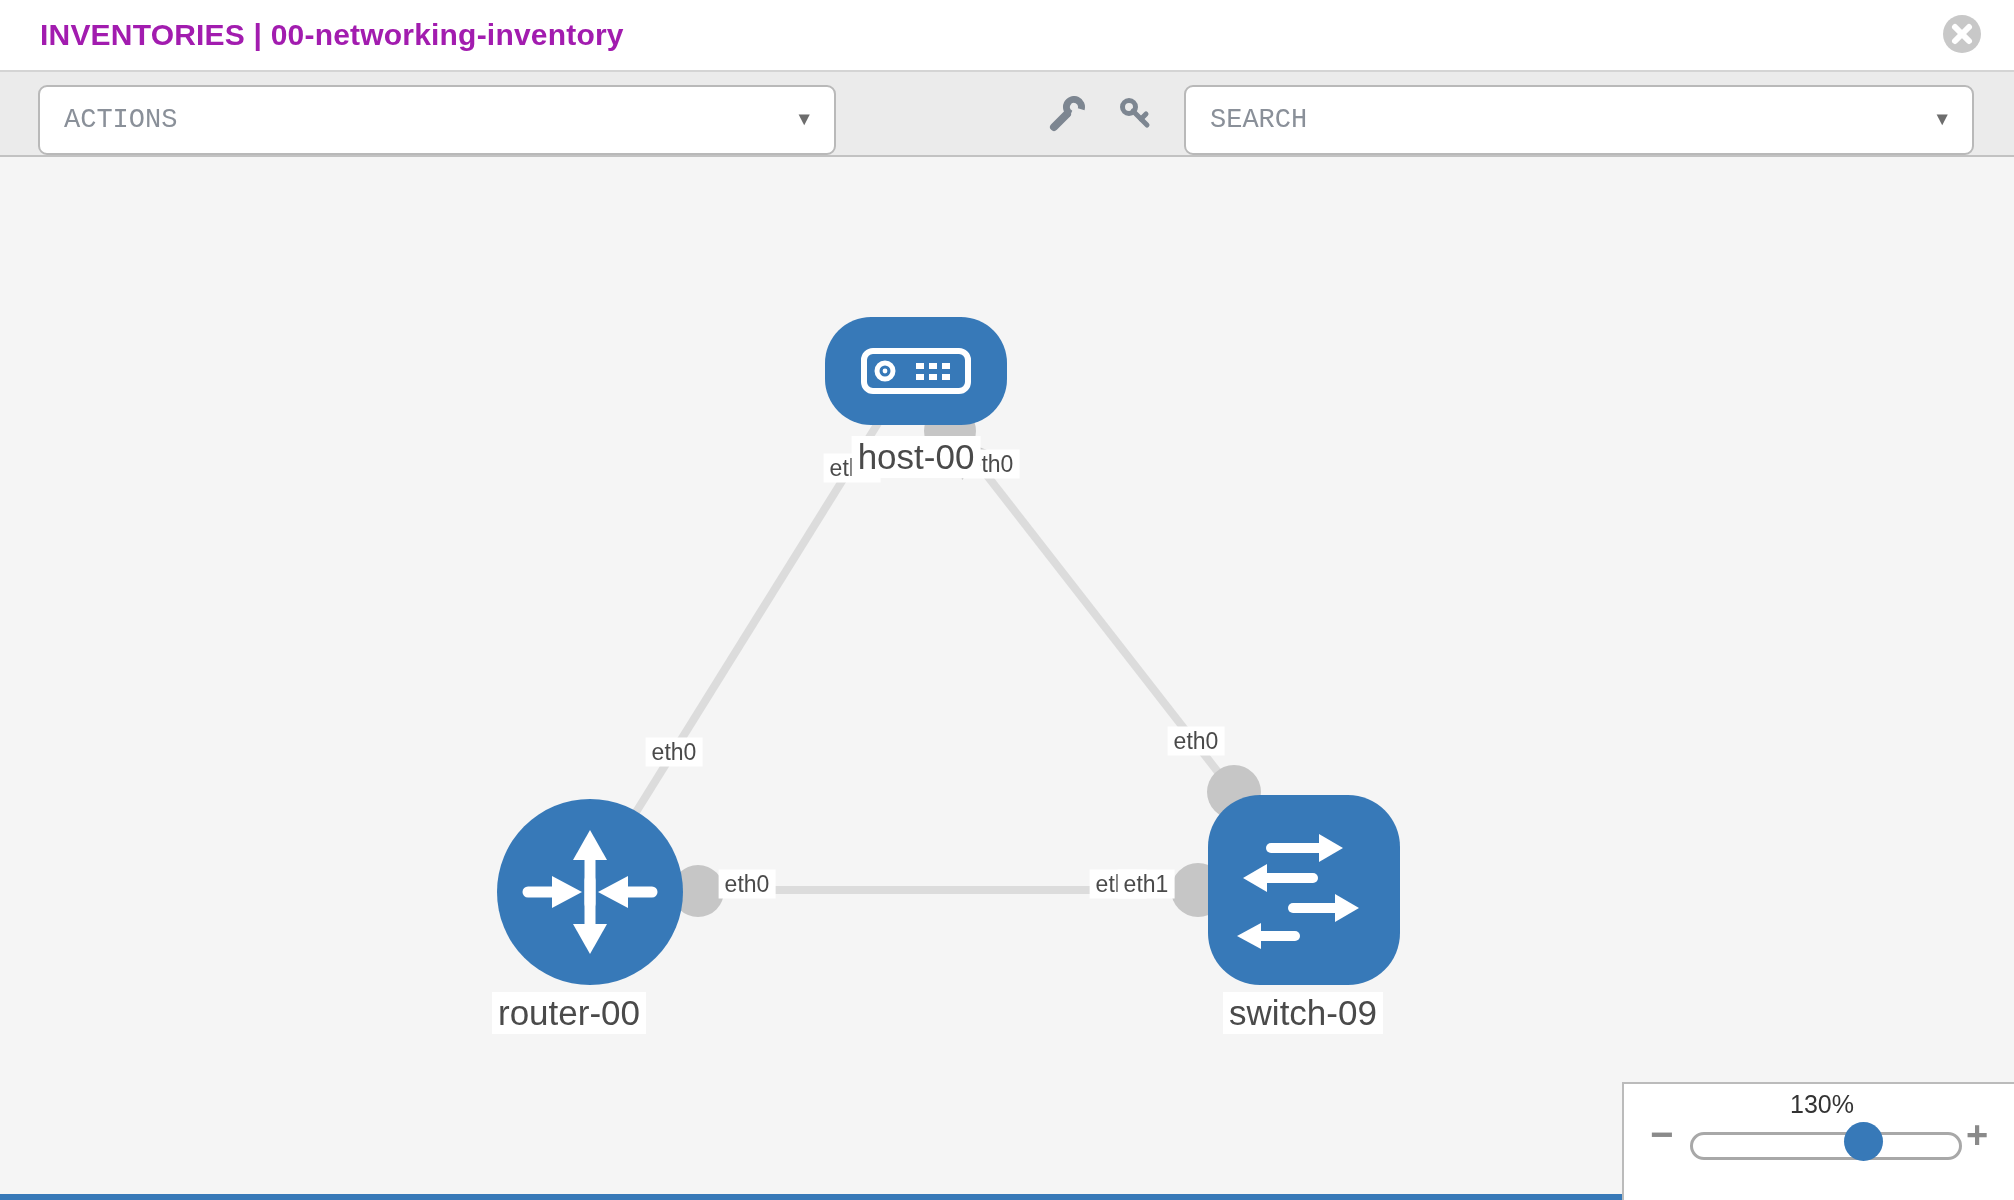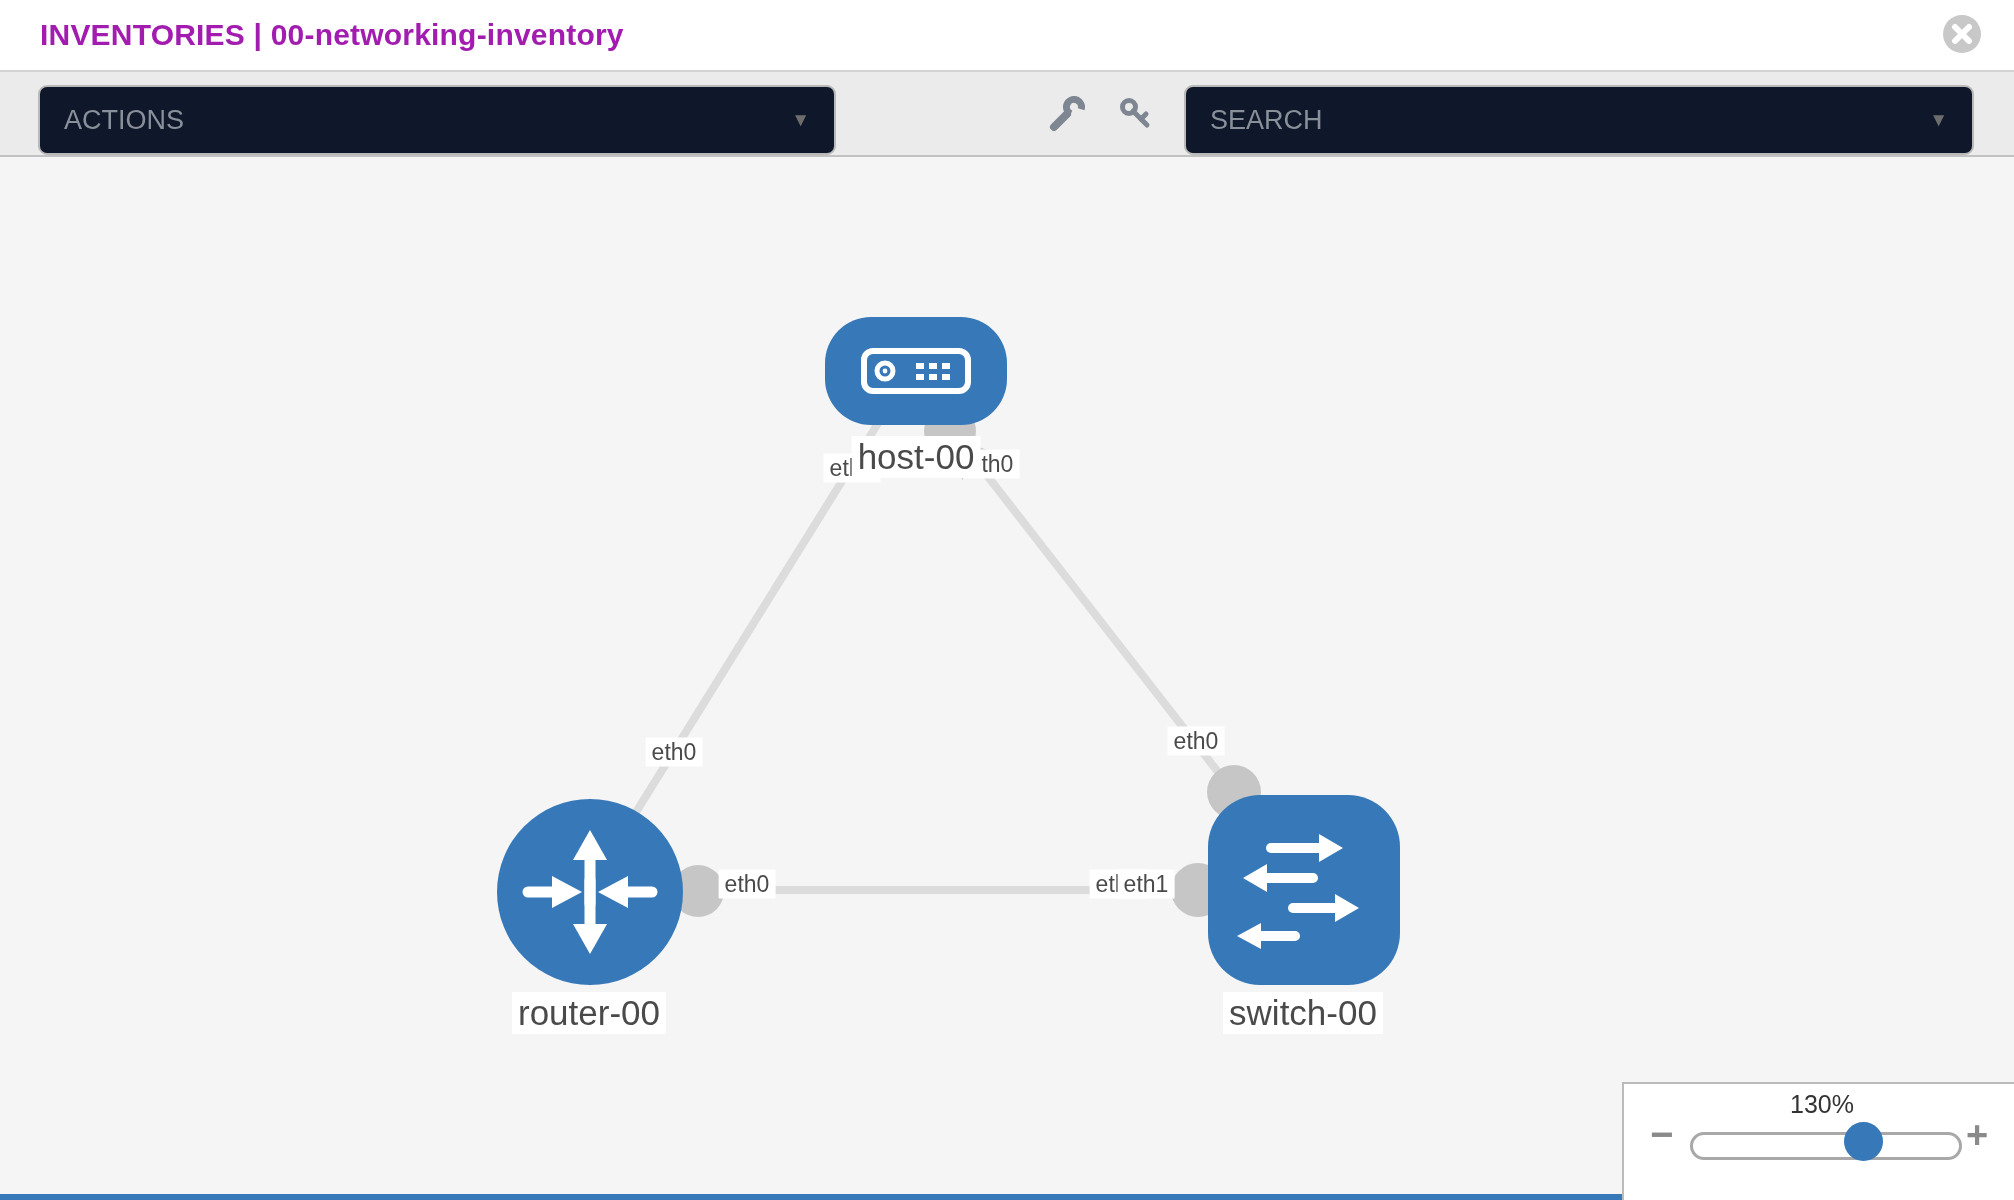--- a/index.html
+++ b/index.html
@@ -9,23 +9,23 @@
   }
   
   .header{position:absolute;top:0;left:0;width:2014px;height:70px;background:#ffffff;
           border-bottom:2px solid #d4d4d4;z-index:10;}
   .page-title{position:absolute;left:40px;top:50%;transform:translateY(-50%);
           font-size:30px;font-weight:bold;color:#a21caf;letter-spacing:.2px;}
   .close-btn{position:absolute;left:1942px;top:14px;width:40px;height:40px;cursor:pointer;}
   
   .toolbar{position:absolute;top:72px;left:0;width:2014px;height:83px;background:#ebebeb;
           border-bottom:2px solid #c2c2c2;z-index:10;}
-  .select{position:absolute;top:13px;height:70px;background:#0f172a;border:2px solid #b9b9b9;
+  .select{position:absolute;top:13px;height:70px;background:#ffffff;border:2px solid #b9b9b9;
           border-radius:9px;box-sizing:border-box;display:flex;align-items:center;
-          padding:0 24px;color:#8a9099;font-size:27px;cursor:pointer;}
+          padding:0 24px;color:#8a9099;font-size:27px;cursor:pointer;font-family:Liberation Mono, monospace;}
   .select .arrow{position:absolute;right:24px;color:#6d6d6d;font-size:19px;}
   .actions-select{left:38px;width:798px;}
   .search-select{left:1184px;width:790px;}
   .tb-icon{position:absolute;cursor:pointer;}
   .wrench-icon{left:1048px;top:24px;}
   .key-icon{left:1118px;top:25px;}
   
   .canvas{position:absolute;inset:0;background:#f5f5f5;z-index:0;}
   .links-layer{position:absolute;left:0;top:0;z-index:1;}
   .node{position:absolute;background:#3779b8;z-index:2;display:flex;
@@ -123,22 +123,22 @@
 
   <div class="nlabel if-label" style="left:852px;top:468px;">eth0</div>
   <div class="nlabel if-label" style="left:991px;top:464px;">eth0</div>
   <div class="nlabel if-label" style="left:674px;top:752px;">eth0</div>
   <div class="nlabel if-label" style="left:1196px;top:741px;">eth0</div>
   <div class="nlabel if-label" style="left:747px;top:884px;">eth0</div>
   <div class="nlabel if-label" style="left:1118px;top:884px;">eth0</div>
   <div class="nlabel if-label if-front" style="left:1146px;top:884px;">eth1</div>
 
   <div class="nlabel node-name" style="left:916px;top:457px;">host-00</div>
-  <div class="nlabel node-name" style="left:589px;top:1013px;">router-00</div>
-  <div class="nlabel node-name" style="left:1303px;top:1013px;">switch-00</div>
+  <div class="nlabel node-name" style="left:569px;top:1013px;">router-00</div>
+  <div class="nlabel node-name" style="left:1303px;top:1013px;">switch-09</div>
 
   <div class="footer-strip"></div>
 
   <div class="zoom-panel">
     <div class="zoom-value">130%</div>
     <div class="zoom-minus">−</div>
     <div class="zoom-track"></div>
     <div class="zoom-knob"></div>
     <div class="zoom-plus">+</div>
   </div>

